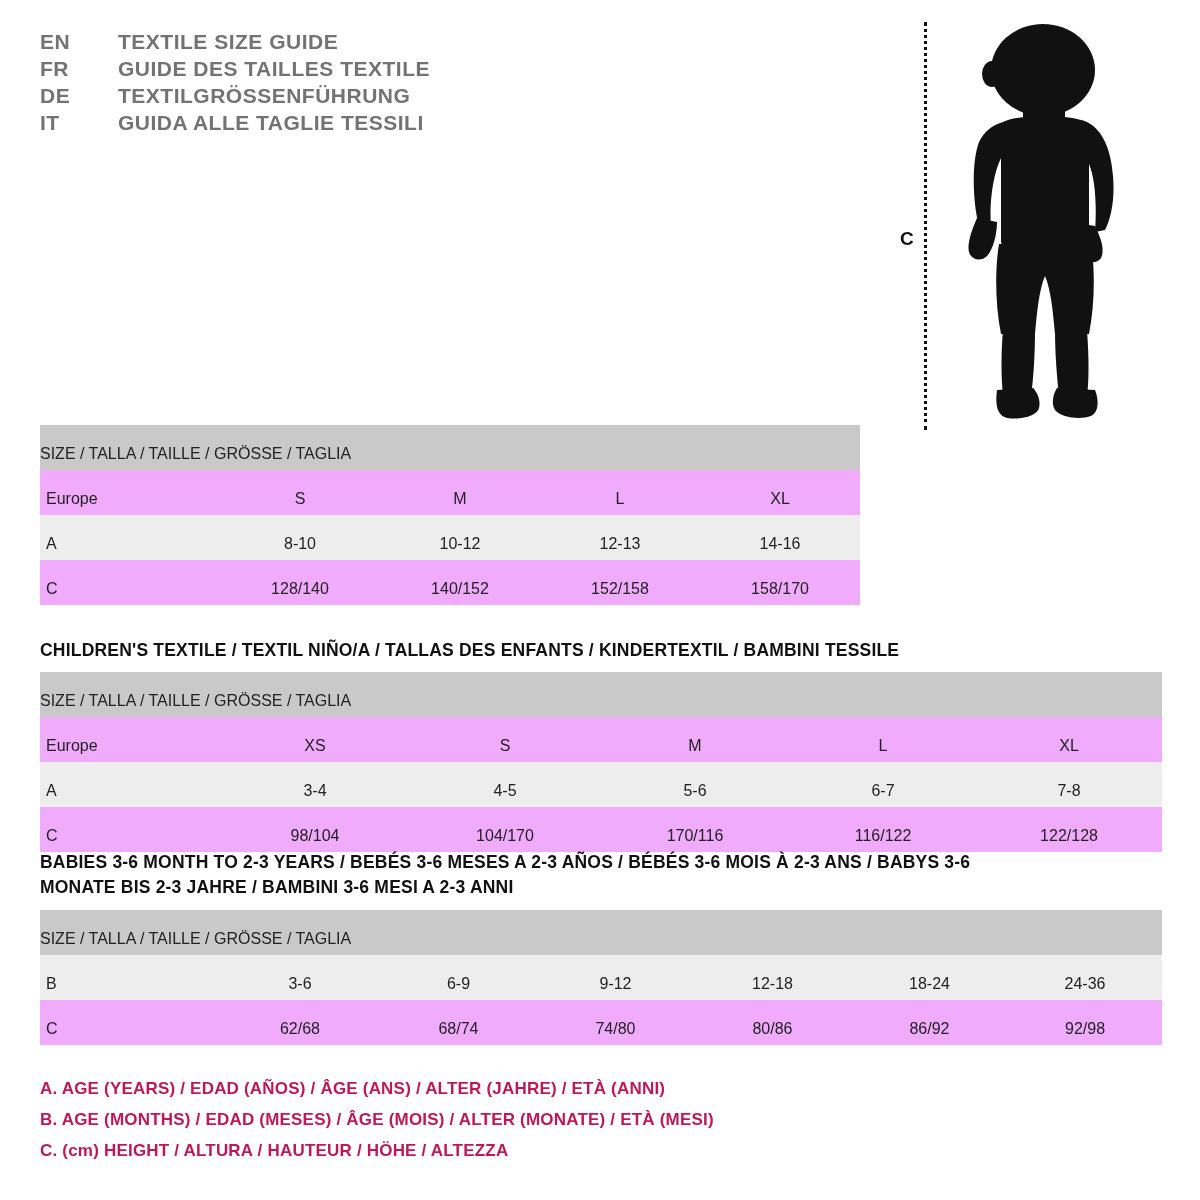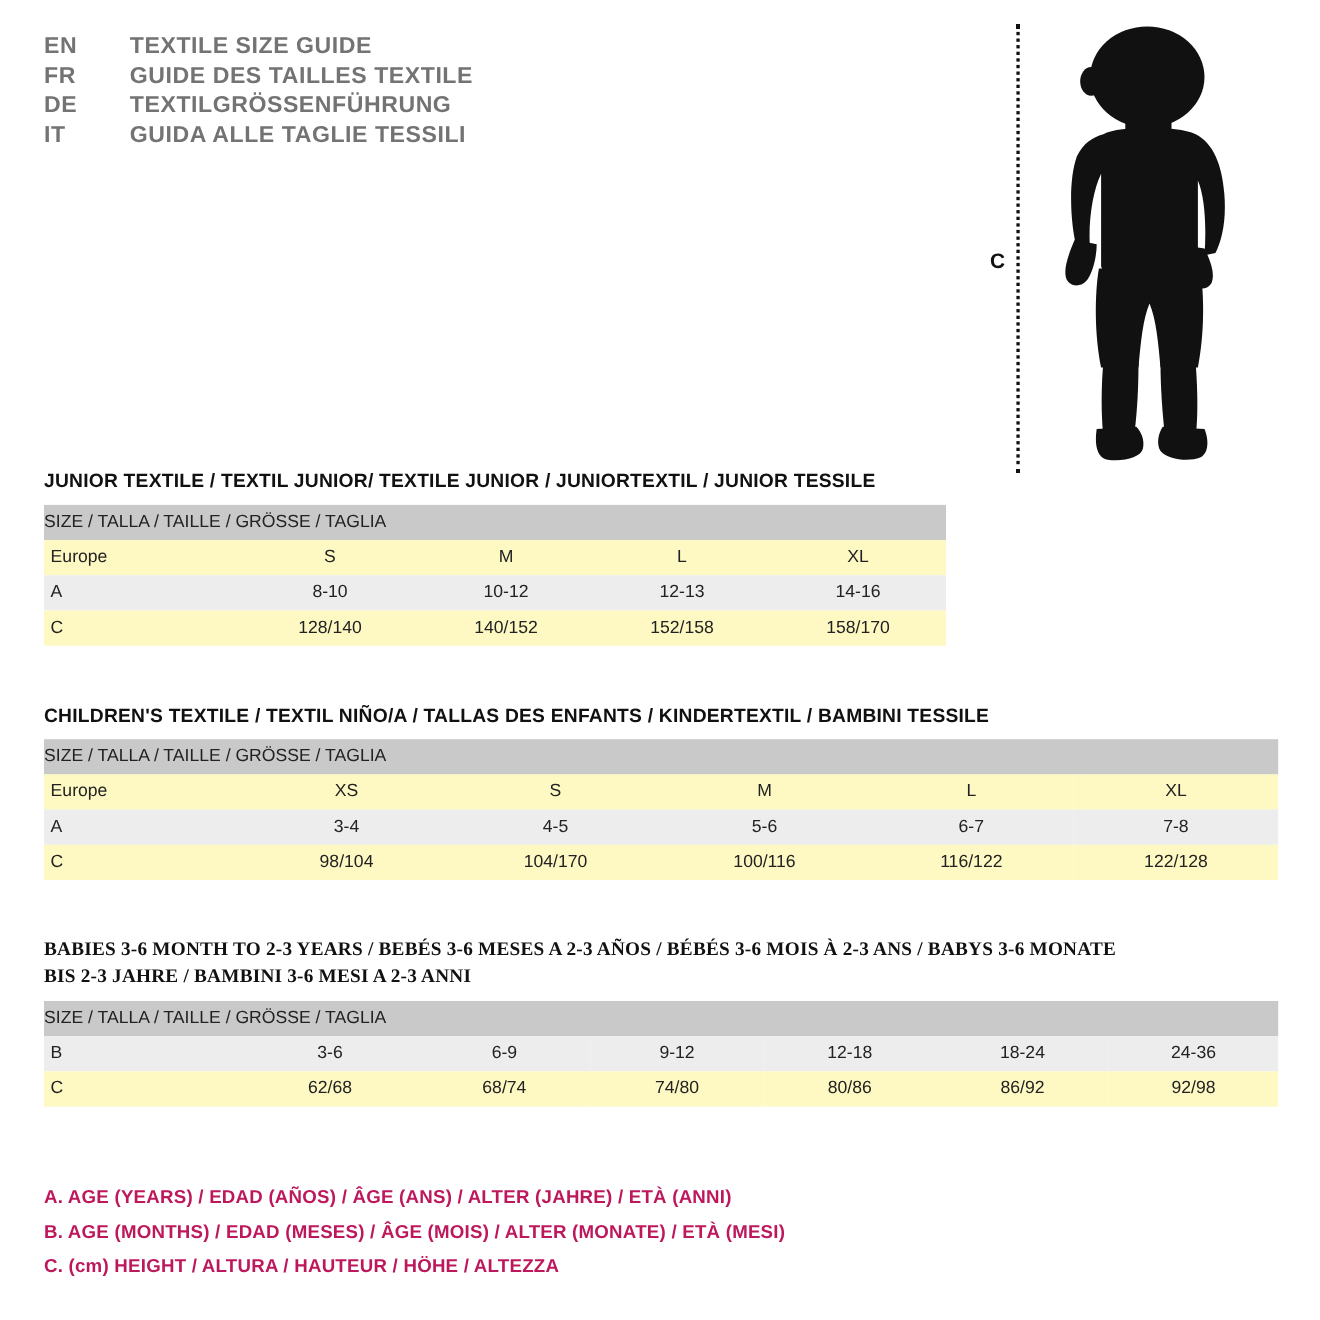--- a/index.html
+++ b/index.html
@@ -86,35 +86,35 @@
     margin-bottom: 9px;
     line-height: 1.45;
   }
   table.size-table {
     border-collapse: collapse;
     table-layout: fixed;
   }
   table.size-table td {
     font-size: 16px;
     color: #222;
-    padding: 5px 0 5px 0;
+    padding: 18px 0 5px 0;
     height: 22px;
   }
   .row-head td {
     background: #c9c9c9;
     font-weight: normal;
     color: #1a1a1a;
     padding-left: 6px;
     font-size: 16px;
   }
   .row-alt td {
     background: #ededed;
   }
   .row-plain td {
-    background: #fef9c3;
+    background: #f0abfc;
   }
   .cell-label {
     padding-left: 6px !important;
     text-align: left;
   }
   .cell-val {
     text-align: center;
   }
 
   
@@ -204,21 +204,20 @@
       <path d="M110 312 L 142 312 C 144 340, 144 362, 142 378 L 114 378 C 112 360, 110 336, 110 312 Z"></path>
 
       <path d="M52 372 C 50 386, 52 398, 62 400 C 76 402, 92 398, 94 390 C 96 382, 92 374, 88 370 Z"></path>
 
       <path d="M112 370 C 108 376, 106 386, 110 392 C 116 400, 136 402, 146 398 C 154 394, 154 382, 150 372 Z"></path>
     </g>
   </svg>
 </div>
 
 <div class="section" style="top: 425px;">
-  <div class="section-title">JUNIOR TEXTILE / TEXTIL JUNIOR/ TEXTILE JUNIOR / JUNIORTEXTIL / JUNIOR TESSILE</div>
   <table class="size-table" style="width:820px">
     <colgroup>
       <col style="width:180px">
         <col style="width:160px">
         <col style="width:160px">
         <col style="width:160px">
         <col style="width:160px">
     </colgroup>
     <tbody>
       <tr class="row-head">
@@ -277,30 +276,30 @@
         <td class="cell-val">3-4</td>
         <td class="cell-val">4-5</td>
         <td class="cell-val">5-6</td>
         <td class="cell-val">6-7</td>
         <td class="cell-val">7-8</td>
       </tr>
       <tr class="row-plain">
         <td class="cell-label">C</td>
         <td class="cell-val">98/104</td>
         <td class="cell-val">104/170</td>
-        <td class="cell-val">100/116</td>
+        <td class="cell-val">170/116</td>
         <td class="cell-val">116/122</td>
         <td class="cell-val">122/128</td>
       </tr>
     </tbody>
   </table>
 </div>
 
 <div class="section" style="top: 850px;">
-  <div class="section-title" style="width:1000px;font-family:Liberation Serif, serif;">BABIES 3-6 MONTH TO 2-3 YEARS / BEBÉS 3-6 MESES A 2-3 AÑOS / BÉBÉS 3-6 MOIS À 2-3 ANS / BABYS 3-6 MONATE BIS 2-3 JAHRE / BAMBINI 3-6 MESI A 2-3 ANNI</div>
+  <div class="section-title" style="width:1000px;">BABIES 3-6 MONTH TO 2-3 YEARS / BEBÉS 3-6 MESES A 2-3 AÑOS / BÉBÉS 3-6 MOIS À 2-3 ANS / BABYS 3-6 MONATE BIS 2-3 JAHRE / BAMBINI 3-6 MESI A 2-3 ANNI</div>
   <table class="size-table" style="width:1122px; margin-top:6px;">
     <colgroup>
       <col style="width:180px">
         <col style="width:160px">
         <col style="width:157px">
         <col style="width:157px">
         <col style="width:157px">
         <col style="width:157px">
         <col style="width:154px">
     </colgroup>

